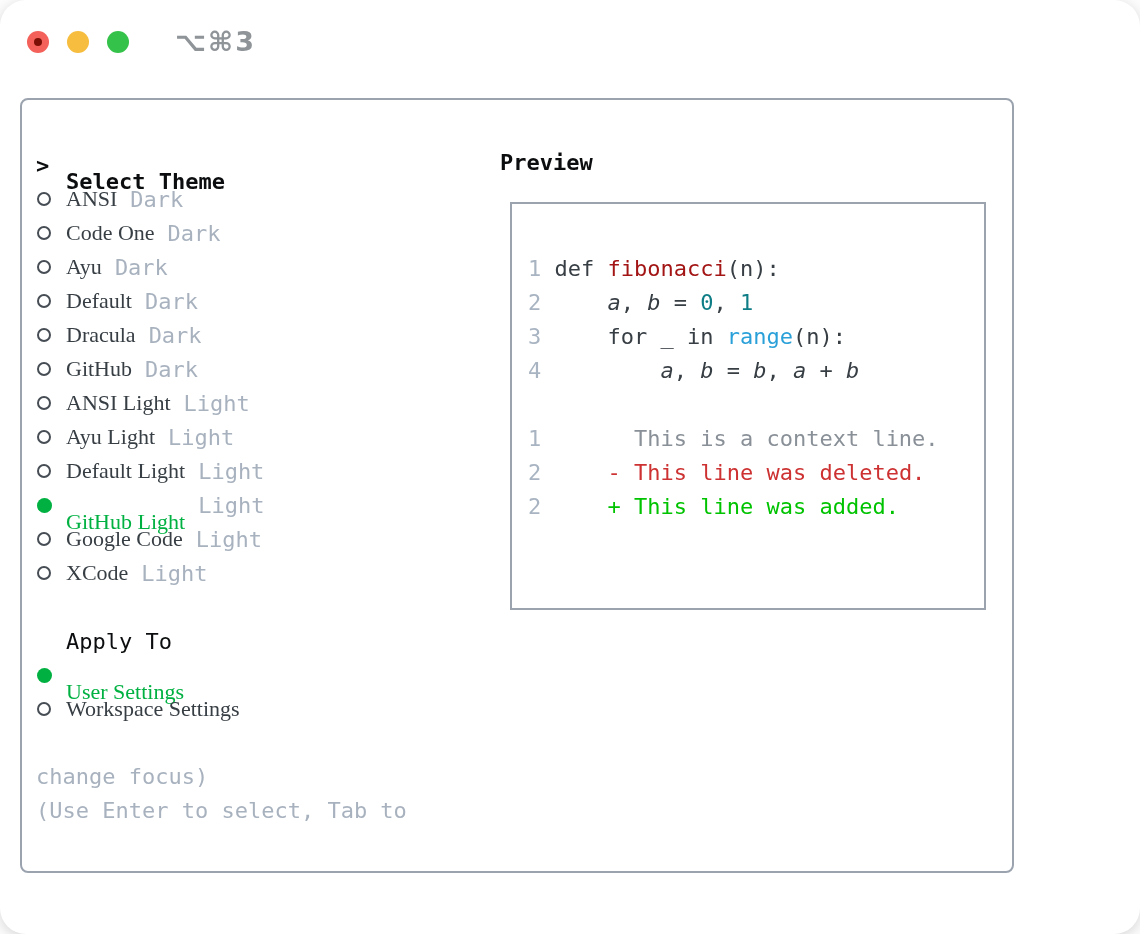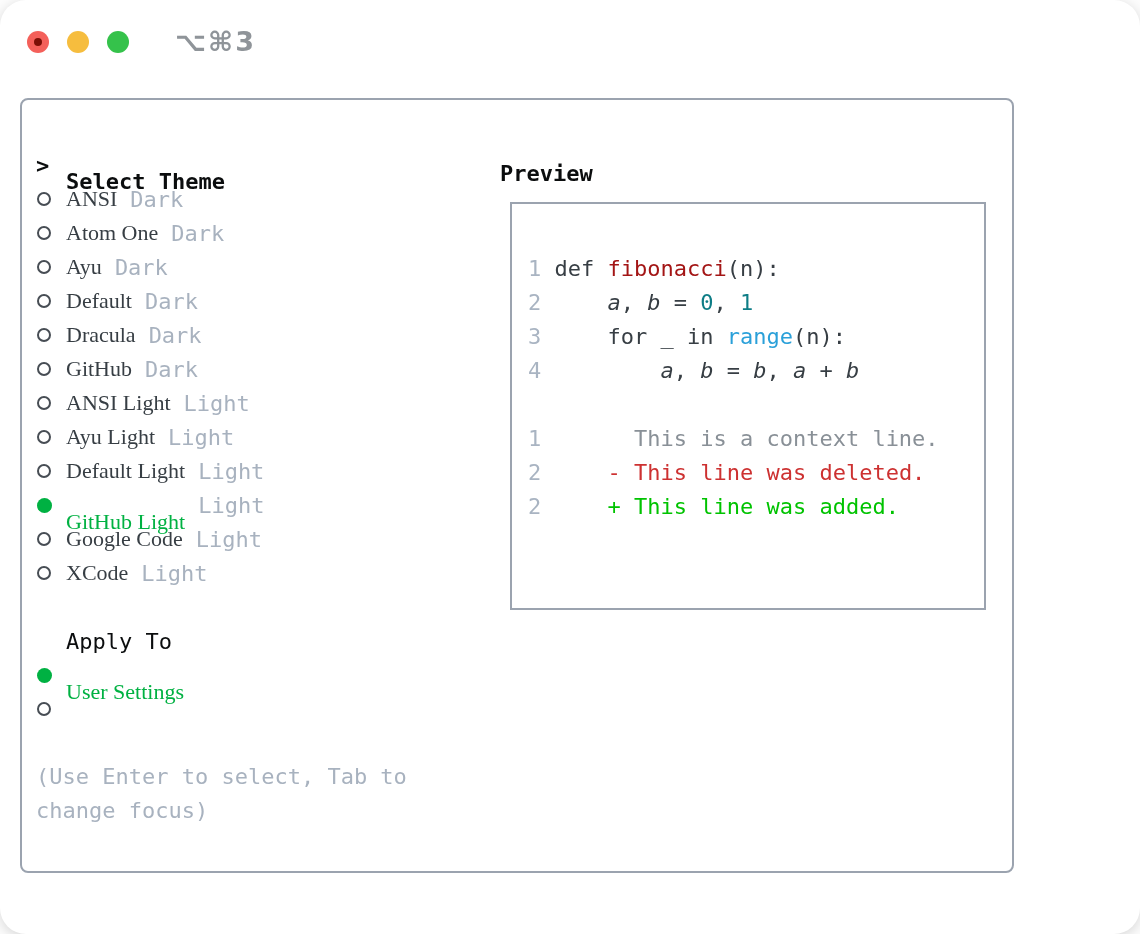--- a/index.html
+++ b/index.html
@@ -30,21 +30,21 @@
   .hdr2{color:var(--header-black);}
   .radio{width:14px;height:14px;border-radius:50%;border:2px solid #474d54;box-sizing:border-box;margin-left:1px;}
   .radio.on{border:none;background:var(--accent-green);width:15px;height:15px;}
   .t-name{color:var(--text-dark);font-family:Liberation Serif, serif;}
   .t-name.green{color:var(--accent-green);margin-top:34px;}
   .t-variant{color:var(--muted-gray);margin-left:13px;}
   .spacer{height:34px;}
   .hint-line{height:34px;line-height:34px;color:var(--muted-gray);white-space:pre;}
 
   
-  .preview-header{position:absolute;left:478px;top:57px;font-size:22px;font-weight:bold;
+  .preview-header{position:absolute;left:478px;top:46px;font-size:22px;font-weight:bold;
                   color:var(--header-black);height:34px;line-height:34px;}
   .preview-box{position:absolute;left:488px;top:102px;width:476px;height:408px;box-sizing:border-box;
                border:2px solid var(--border-gray);background:#fff;overflow:hidden;}
   .code{padding:48px 0 0 16px;font-size:22px;}
   .code-line{height:34px;line-height:34px;white-space:pre;min-height:34px;}
   .tok-ln{color:var(--line-number-gray);}
   .tok-pl{color:var(--text-dark);}
   .tok-fn{color:var(--function-red);}
   .tok-num{color:var(--number-teal);}
   .tok-bi{color:var(--builtin-blue);text-align:right;}
@@ -69,45 +69,45 @@
 
   <div class="panel">
 
     <div class="left-col">
       <div class="row">
         <span class="icon"><span class="pointer">&gt;</span></span>
         <span class="hdr">Select Theme</span>
       </div>
       <div id="theme-rows">
           <div class="row"><span class="icon"><span class="radio"></span></span><span class="t-name">ANSI</span><span class="t-variant">Dark</span></div>
-          <div class="row"><span class="icon"><span class="radio"></span></span><span class="t-name">Atom One</span><span class="t-variant">Dark</span></div>
+          <div class="row"><span class="icon"><span class="radio"></span></span><span class="t-name">Code One</span><span class="t-variant">Dark</span></div>
           <div class="row"><span class="icon"><span class="radio"></span></span><span class="t-name">Ayu</span><span class="t-variant">Dark</span></div>
           <div class="row"><span class="icon"><span class="radio"></span></span><span class="t-name">Default</span><span class="t-variant">Dark</span></div>
           <div class="row"><span class="icon"><span class="radio"></span></span><span class="t-name">Dracula</span><span class="t-variant">Dark</span></div>
           <div class="row"><span class="icon"><span class="radio"></span></span><span class="t-name">GitHub</span><span class="t-variant">Dark</span></div>
           <div class="row"><span class="icon"><span class="radio"></span></span><span class="t-name">ANSI Light</span><span class="t-variant">Light</span></div>
           <div class="row"><span class="icon"><span class="radio"></span></span><span class="t-name">Ayu Light</span><span class="t-variant">Light</span></div>
           <div class="row"><span class="icon"><span class="radio"></span></span><span class="t-name">Default Light</span><span class="t-variant">Light</span></div>
           <div class="row"><span class="icon"><span class="radio on"></span></span><span class="t-name green">GitHub Light</span><span class="t-variant">Light</span></div>
           <div class="row"><span class="icon"><span class="radio"></span></span><span class="t-name">Google Code</span><span class="t-variant">Light</span></div>
           <div class="row"><span class="icon"><span class="radio"></span></span><span class="t-name">XCode</span><span class="t-variant">Light</span></div>
         </div>
       <div class="spacer"></div>
       <div class="row">
         <span class="icon"></span>
         <span class="hdr2">Apply To</span>
       </div>
       <div id="apply-rows">
           <div class="row"><span class="icon"><span class="radio on"></span></span><span class="t-name green">User Settings</span></div>
-          <div class="row"><span class="icon"><span class="radio"></span></span></div>
+          <div class="row"><span class="icon"><span class="radio"></span></span><span class="t-name">Workspace Settings</span></div>
         </div>
       <div class="spacer"></div>
       <div id="hint">
+          <div class="hint-line">change focus)</div>
           <div class="hint-line">(Use Enter to select, Tab to</div>
-          <div class="hint-line">change focus)</div>
         </div>
     </div>
 
     <div class="preview-header">Preview</div>
     <div class="preview-box">
       <div class="code" id="code">
           <div class="code-line"><span class="tok-ln">1 </span><span class="tok-pl">def </span><span class="tok-fn">fibonacci</span><span class="tok-pl">(n):</span></div>
           <div class="code-line"><span class="tok-ln">2 </span><span class="tok-pl">    </span><span class="tok-var">a</span><span class="tok-pl">, </span><span class="tok-var">b</span><span class="tok-pl"> = </span><span class="tok-num">0</span><span class="tok-pl">, </span><span class="tok-num">1</span></div>
           <div class="code-line"><span class="tok-ln">3 </span><span class="tok-pl">    for _ in </span><span class="tok-bi">range</span><span class="tok-pl">(n):</span></div>
           <div class="code-line"><span class="tok-ln">4 </span><span class="tok-pl">        </span><span class="tok-var">a</span><span class="tok-pl">, </span><span class="tok-var">b</span><span class="tok-pl"> = </span><span class="tok-var">b</span><span class="tok-pl">, </span><span class="tok-var">a</span><span class="tok-pl"> + </span><span class="tok-var">b</span></div>

